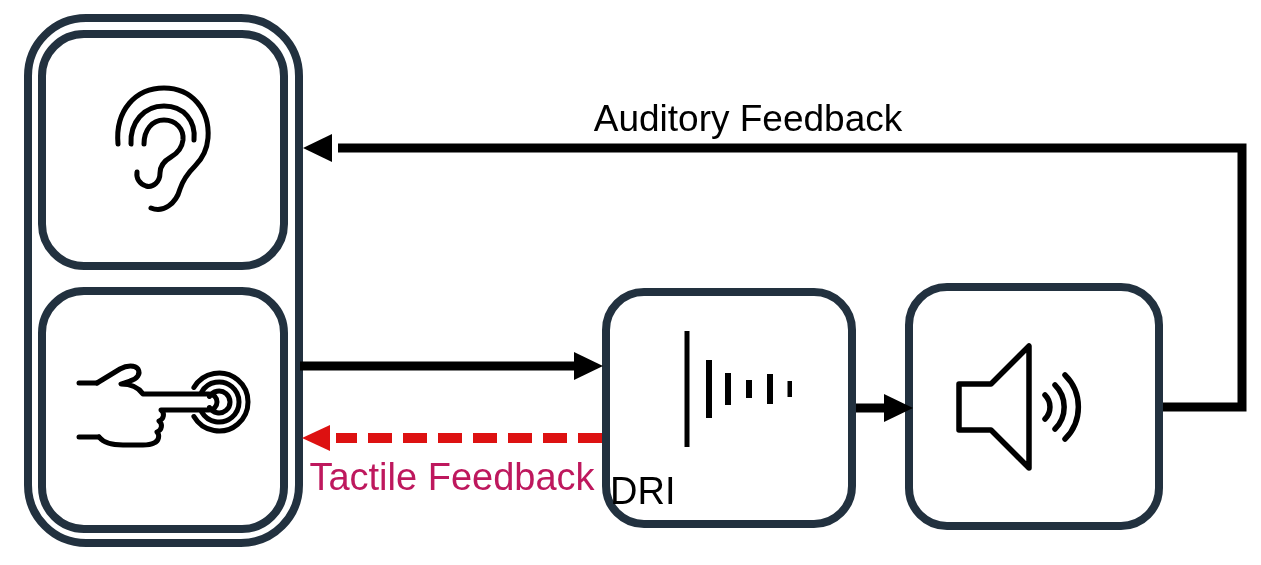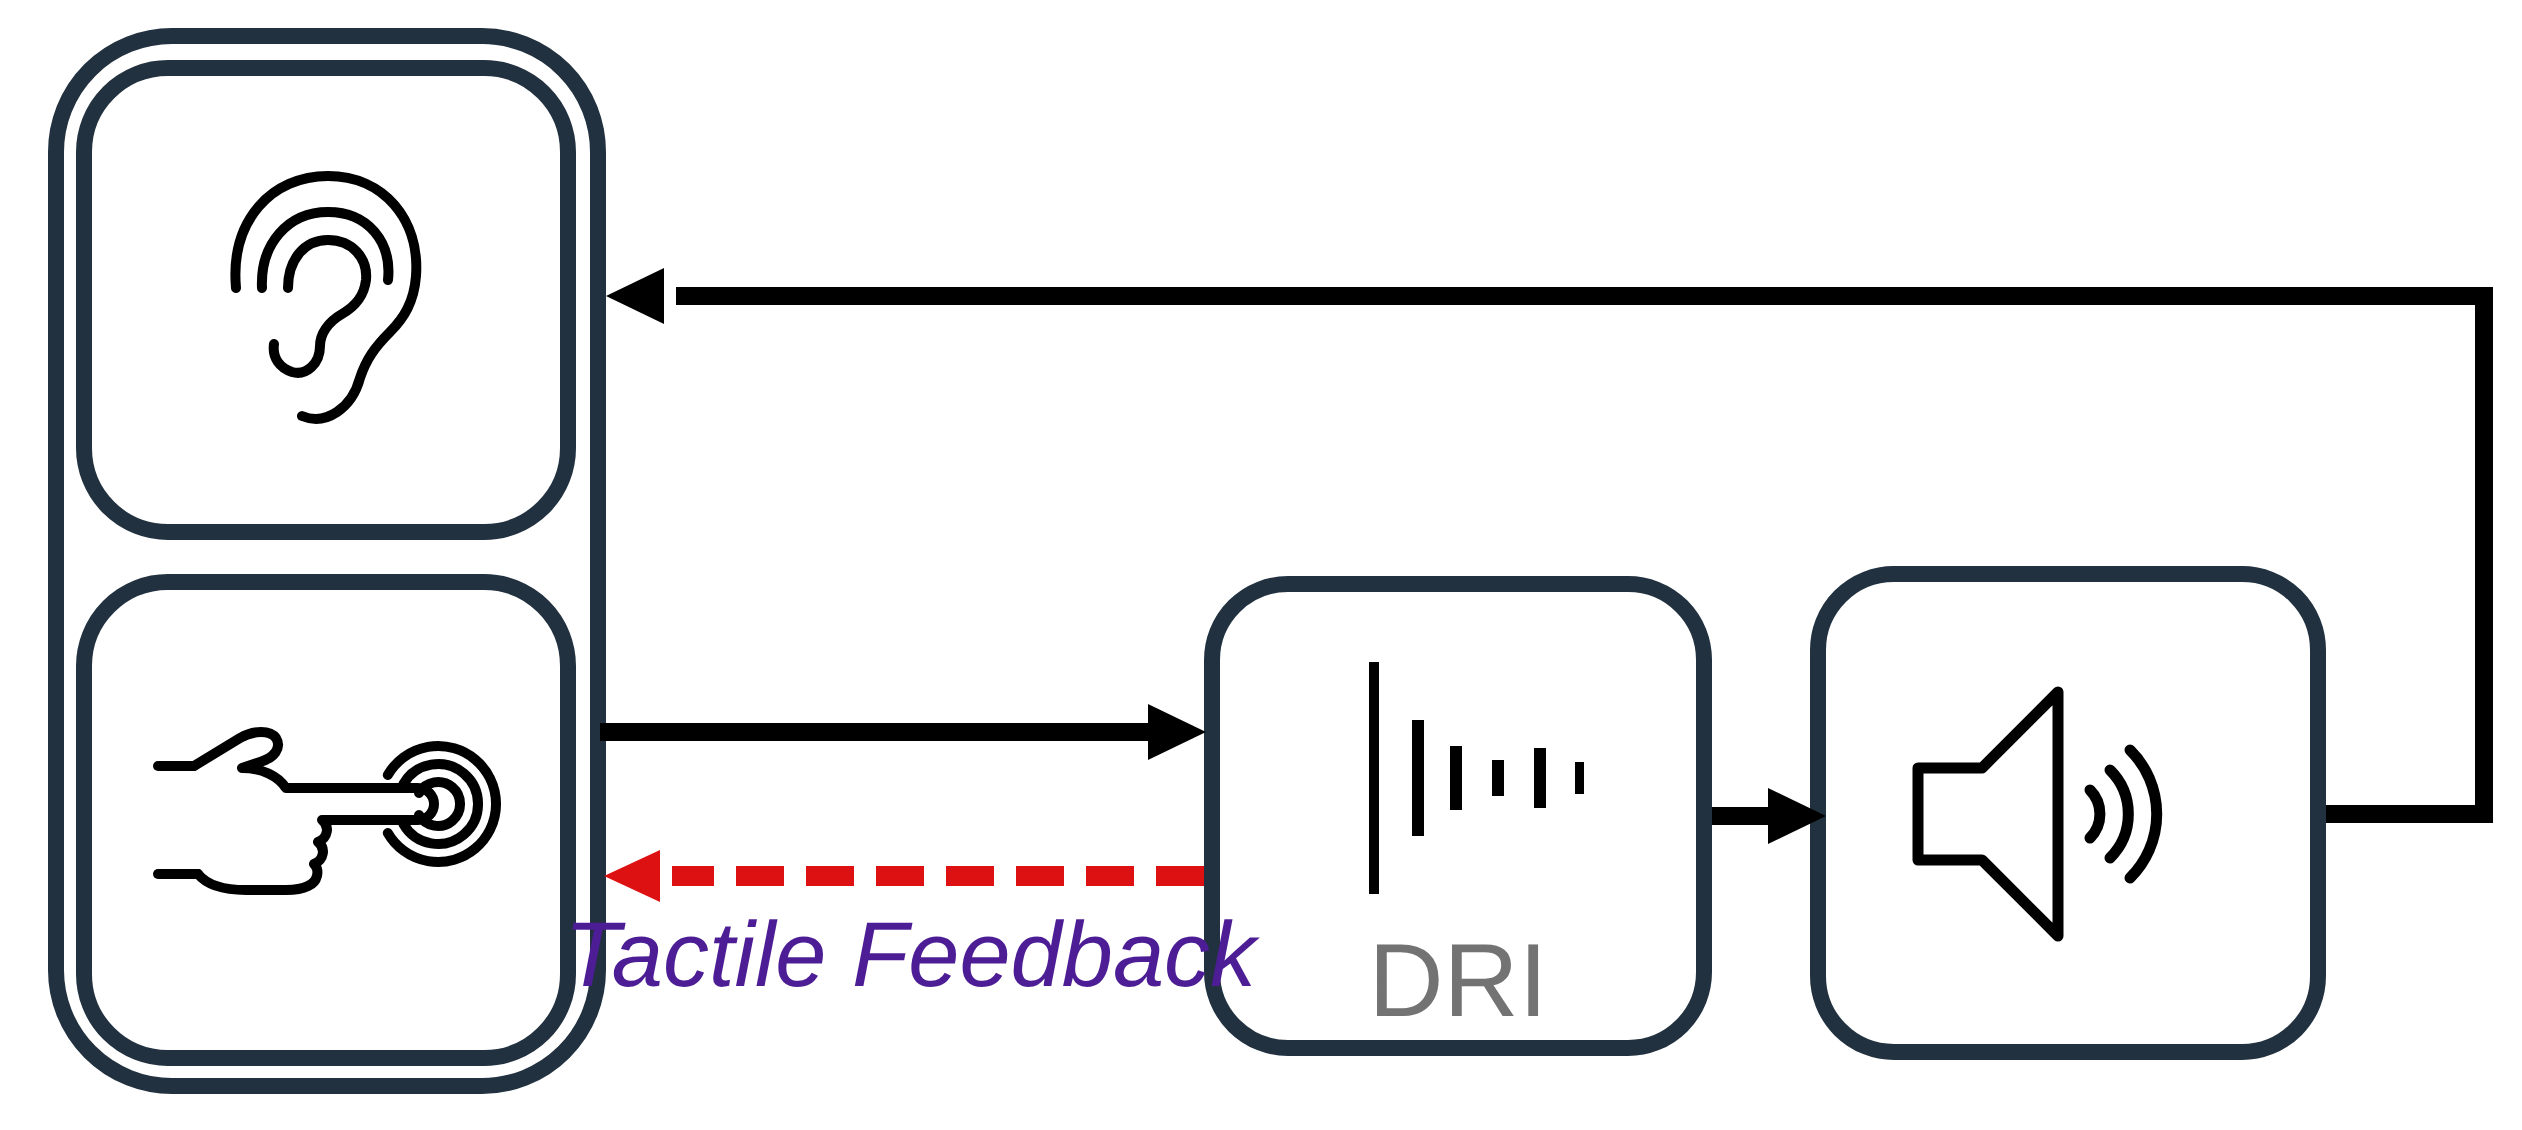--- a/index.html
+++ b/index.html
@@ -15,23 +15,23 @@
   .touch-box{left:38px;top:287px;width:250px;height:246px;border-radius:46px;
            display:flex;align-items:center;justify-content:center;}
   .dri-box{left:602px;top:288px;width:254px;height:240px;border-radius:42px;}
   .speaker-box{left:905px;top:283px;width:258px;height:247px;border-radius:42px;
            display:flex;align-items:center;justify-content:center;}
   .icon-stroke{stroke:#000000;fill:none;stroke-linecap:round;stroke-linejoin:round;}
   .overlay{position:absolute;left:0;top:0;width:1261px;height:565px;pointer-events:none;}
   .edge-label{position:absolute;text-align:center;color:#000000;font-size:37px;line-height:38px;white-space:nowrap;}
   .lbl-auditory{left:548px;top:100px;width:400px;}
   .lbl-excitation{left:302px;top:322px;width:300px;}
-  .lbl-tactile{left:282px;top:458px;width:340px;font-size:46px;color:#4c1d95;font-style:italic;}
-  .dri-label{position:absolute;left:0;top:170px;width:100%;text-align:center;
-             font-size:52px;line-height:50px;color:#737373;}
+  .lbl-tactile{left:282px;top:458px;width:340px;font-size:38px;color:#be185d;}
+  .dri-label{position:absolute;left:0;top:170px;width:100%;text-align:left;
+             font-size:38px;line-height:50px;color:#000000;}
   .impulse{position:absolute;left:72px;top:33px;}
 </style>
 </head>
 <body>
 
 <div class="canvas">
 
   <div class="box slate outer-group"></div>
 
   <div class="box slate ear-box">
@@ -86,15 +86,16 @@
     <g>
       <line x1="856" y1="408" x2="886" y2="408" stroke="#000000" stroke-width="9"></line>
       <polygon points="884,394 913,408 884,422" fill="#000000"></polygon>
     </g>
     <g>
       <polyline points="1163,407 1242,407 1242,148 338,148" fill="none" stroke="#000000" stroke-width="9" stroke-linejoin="miter"></polyline>
       <polygon points="332,134 303,148 332,162" fill="#000000"></polygon>
     </g>
   </svg>
 
+  <div class="edge-label lbl-auditory">Auditory Feedback</div>
   <div class="edge-label lbl-tactile">Tactile Feedback</div>
 
 </div>
 
 </body></html>

